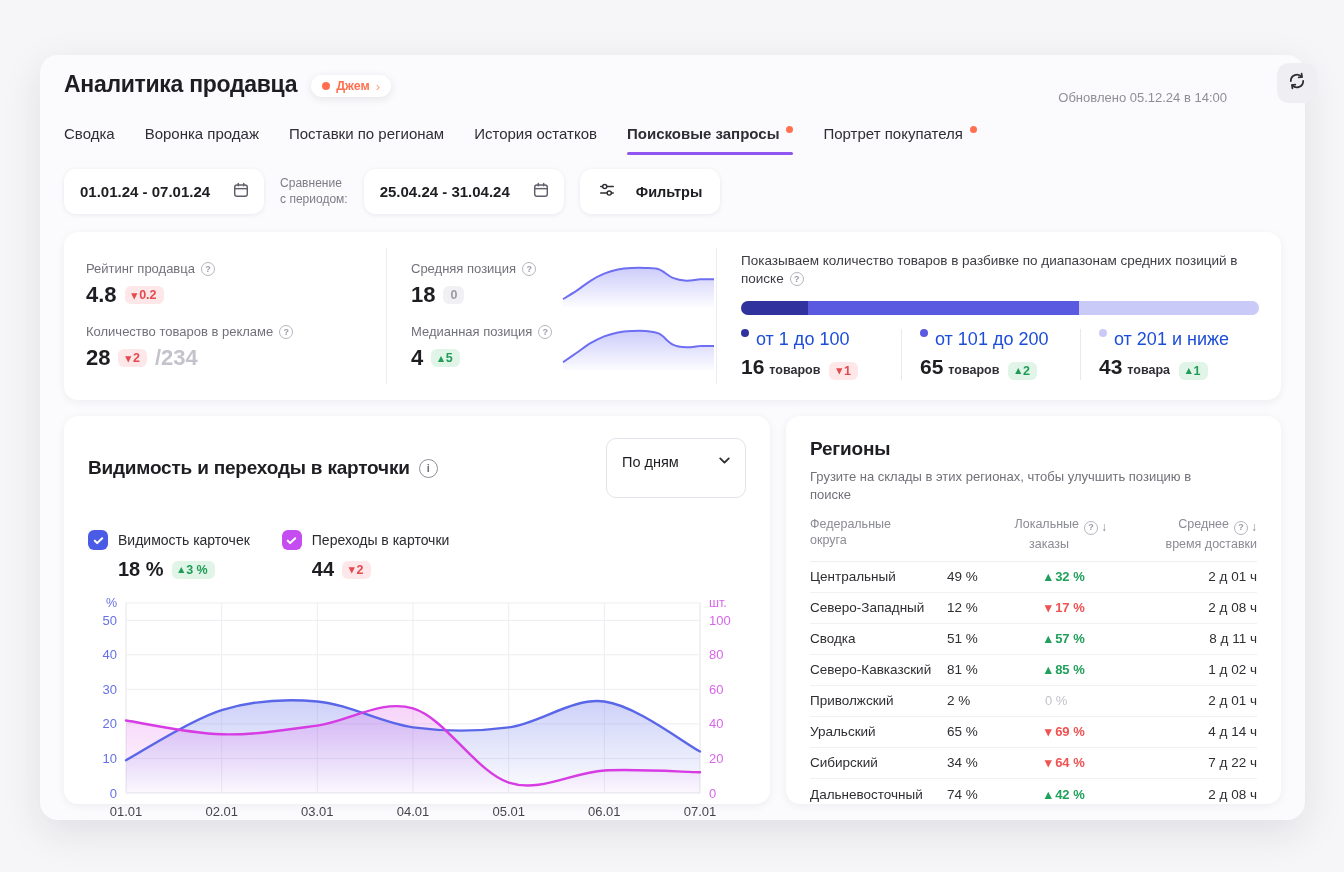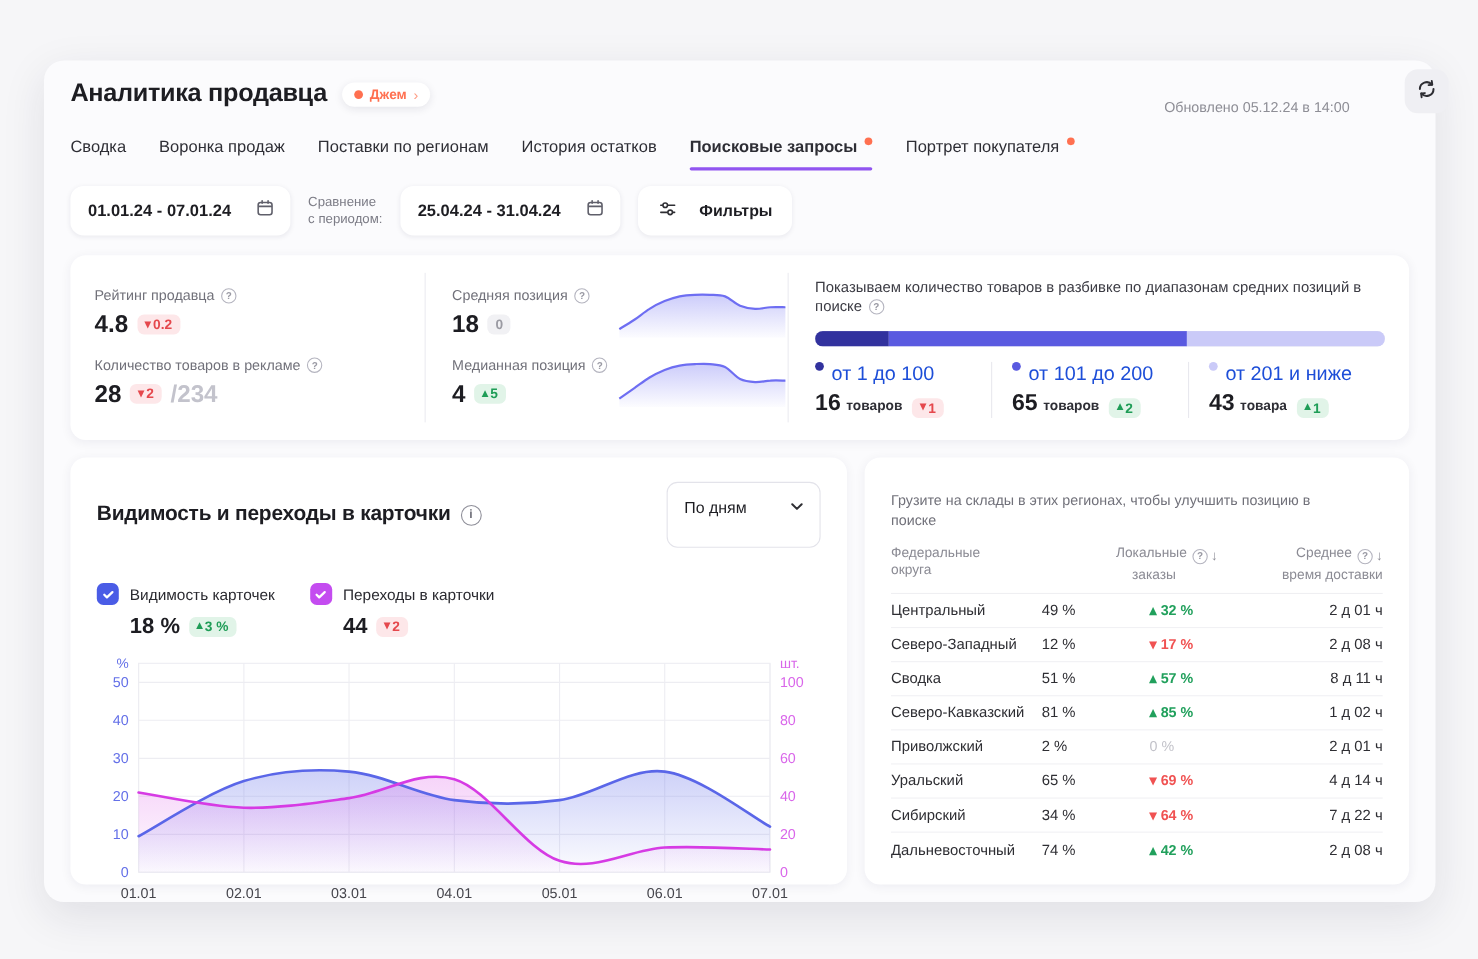--- a/index.html
+++ b/index.html
@@ -438,20 +438,21 @@
           <text x="133.7" y="229" text-anchor="middle" font-size="13" fill="#45454c">02.01</text>
           <text x="229.3" y="229" text-anchor="middle" font-size="13" fill="#45454c">03.01</text>
           <text x="325.0" y="229" text-anchor="middle" font-size="13" fill="#45454c">04.01</text>
           <text x="420.7" y="229" text-anchor="middle" font-size="13" fill="#45454c">05.01</text>
           <text x="516.3" y="229" text-anchor="middle" font-size="13" fill="#45454c">06.01</text>
           <text x="612.0" y="229" text-anchor="middle" font-size="13" fill="#45454c">07.01</text>
         </svg>
     </div>
 
     <div class="panel regions-card">
+      <div class="panel-title">Регионы</div>
       <div class="regions-sub">Грузите на склады в этих регионах, чтобы улучшить позицию в поиске</div>
       <div class="r-header">
         <div class="r-h1">
           <div>Федеральные</div>
           <div>округа</div>
         </div>
         <div class="r-h2">
           <div><span>Локальные</span><span class="hdr-icons">
                 <span class="q-icon">?</span>
                 <span class="sort-arrow">↓</span>

